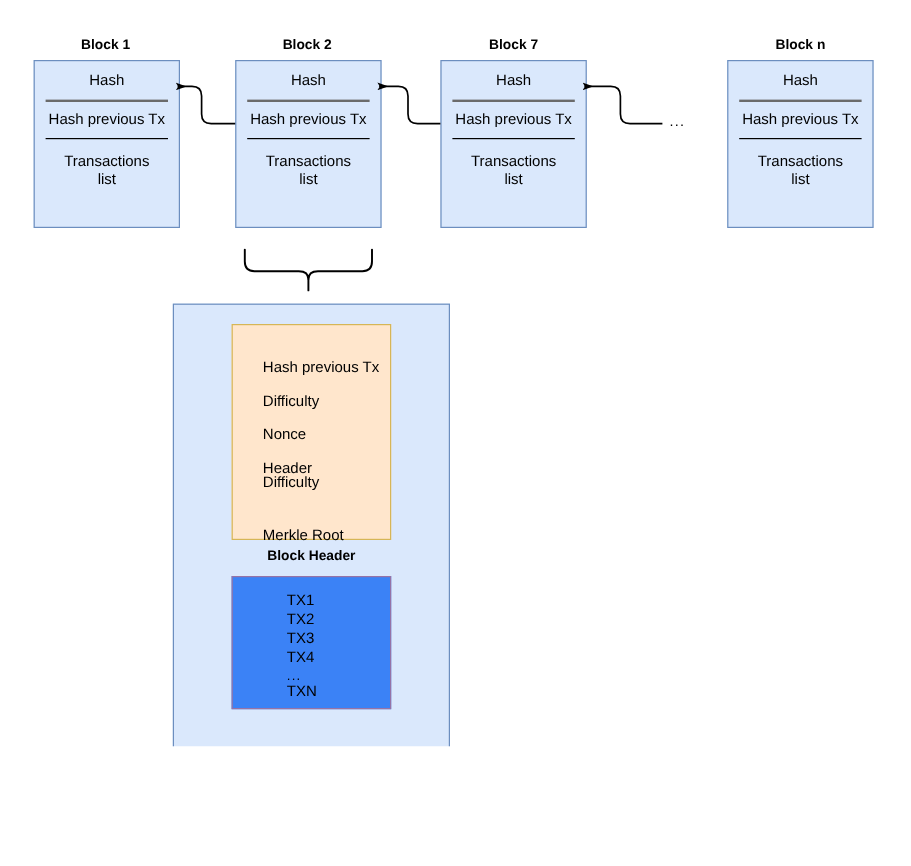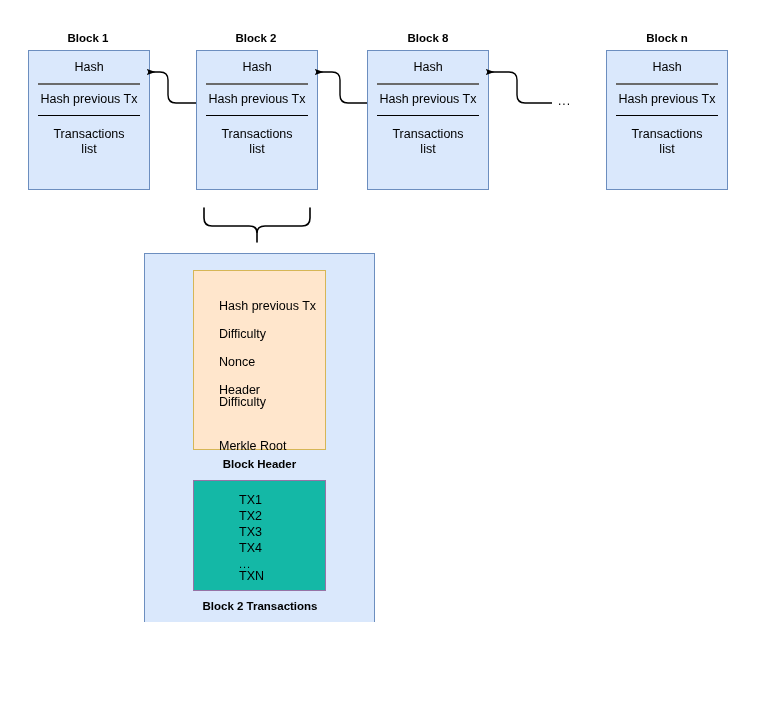--- a/index.html
+++ b/index.html
@@ -125,21 +125,21 @@
     position: absolute;
     text-align: center;
     font-size: 11.5px;
     font-weight: bold;
     white-space: nowrap;
     color: #000;
   }
   #tx-box {
     position: absolute;
     box-sizing: border-box;
-    background: #14b8a6;
+    background: #3b82f6;
     border: 1px solid #9673a6;
   }
   .tx-line {
     position: absolute;
     left: 45px;
     font-size: 12.5px;
     line-height: 14px;
     color: #000;
     white-space: nowrap;
   }
@@ -178,21 +178,21 @@
     <div class="cell-hash">Hash</div>
     <div class="rule-thick"></div>
     <div class="cell-prev">Hash previous Tx</div>
     <div class="rule-thin"></div>
     <div class="cell-tx">
       <div>Transactions</div>
       <div>list</div>
     </div>
   </div>
 
-  <div class="block-title" style="left:367px; top:32px; width:122px;">Block 8</div>
+  <div class="block-title" style="left:367px; top:32px; width:122px;">Block 7</div>
   <div class="chain-block" style="left:367px; top:50px; width:122px; height:140px;">
     <div class="cell-hash">Hash</div>
     <div class="rule-thick"></div>
     <div class="cell-prev">Hash previous Tx</div>
     <div class="rule-thin"></div>
     <div class="cell-tx">
       <div>Transactions</div>
       <div>list</div>
     </div>
   </div>
@@ -244,18 +244,17 @@
 
     <div id="tx-box" style="left:48px; top:226px; width:133px; height:111px;">
       <div class="tx-line" style="top:12px;">TX1</div>
       <div class="tx-line" style="top:28px;">TX2</div>
       <div class="tx-line" style="top:44px;">TX3</div>
       <div class="tx-line" style="top:60px;">TX4</div>
       <div class="tx-line dots" style="top:76px;">...</div>
       <div class="tx-line" style="top:88px;">TXN</div>
     </div>
 
-    <div class="section-caption" style="left:20px; top:346px; width:190px;">Block 2 Transactions</div>
   </div>
 
   <div id="expanded-caption" style="left:144px; top:673px; width:231px;">Block 2</div>
 
 </div>
 
 </body></html>

